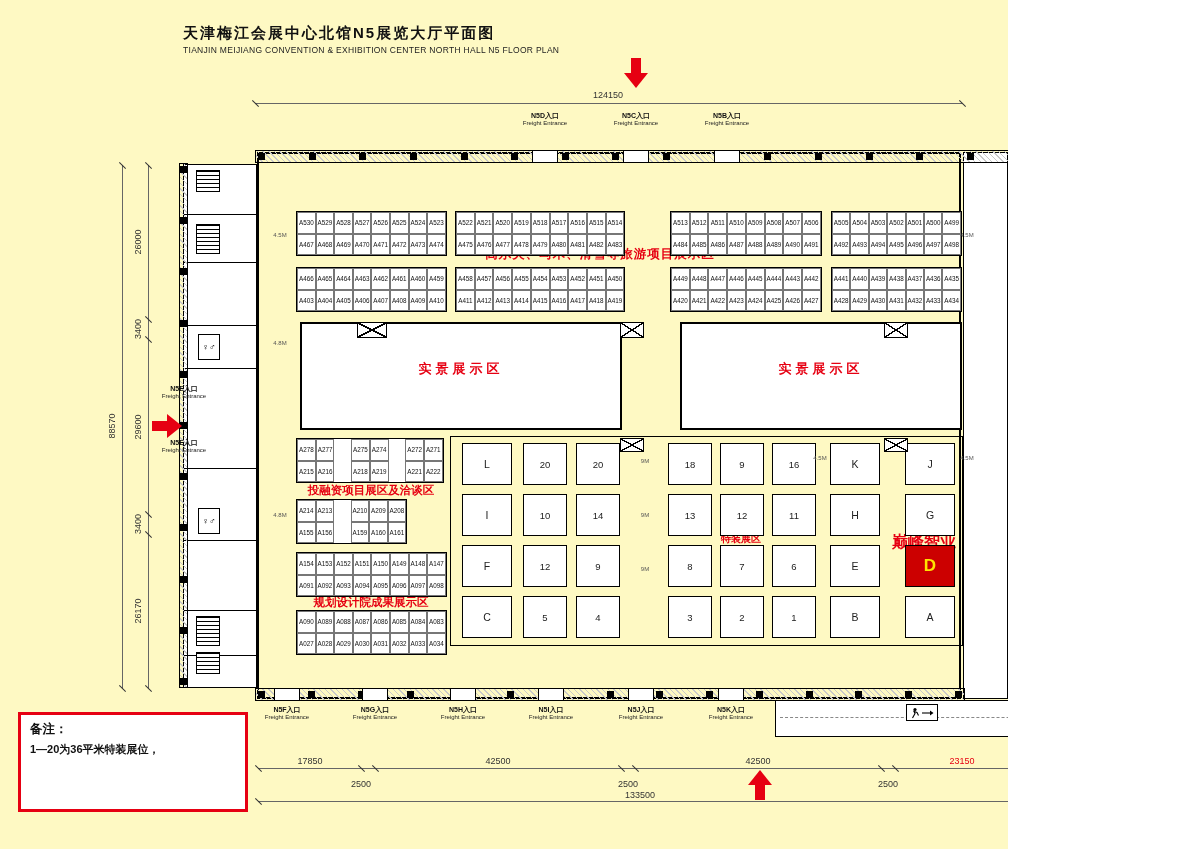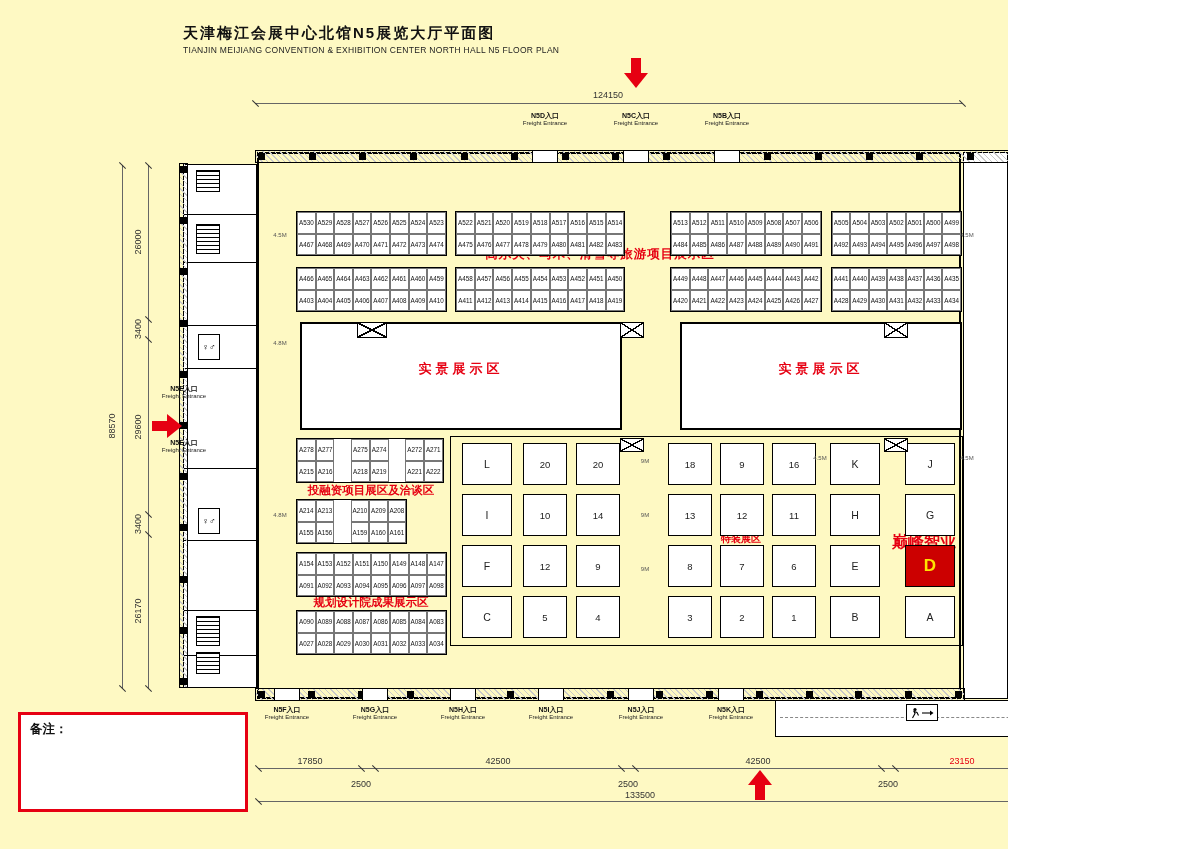--- a/index.html
+++ b/index.html
@@ -71,20 +71,21 @@
   <div class="zlabel golf">高尔夫、马术、滑雪等旅游项目展示区</div>
   <div class="zlabel rs-left">实景展示区</div>
   <div class="zlabel rs-right">实景展示区</div>
   <div class="zlabel inv">投融资项目展区及洽谈区</div>
   <div class="zlabel plan-label">规划设计院成果展示区</div>
   <div class="zlabel special-zone">特装展区</div>
   <div class="zlabel dianfeng">巅峰智业</div>
 
   <div class="notebox">
     <div class="note-head">备注：</div>
+    <div class="note-line">1—20为36平米特装展位，</div>
   </div>
 <div class="room" style="left: 183px; top: 164px; width: 74px; height: 524px;"></div>
     <div class="room" style="left: 963px; top: 152px; width: 45px; height: 547px;"></div>
     <div class="room" style="left: 1008px; top: 152px; width: 62px; height: 585px;"></div>
     <div class="room" style="left: 775px; top: 700px; width: 300px; height: 37px;"></div>
     <div class="wline" style="left: 183px; top: 214px; width: 74px; height: 1px;"></div>
     <div class="wline" style="left: 183px; top: 262px; width: 74px; height: 1px;"></div>
     <div class="wline" style="left: 183px; top: 325px; width: 74px; height: 1px;"></div>
     <div class="wline" style="left: 183px; top: 368px; width: 74px; height: 1px;"></div>
     <div class="wline" style="left: 183px; top: 468px; width: 74px; height: 1px;"></div>

